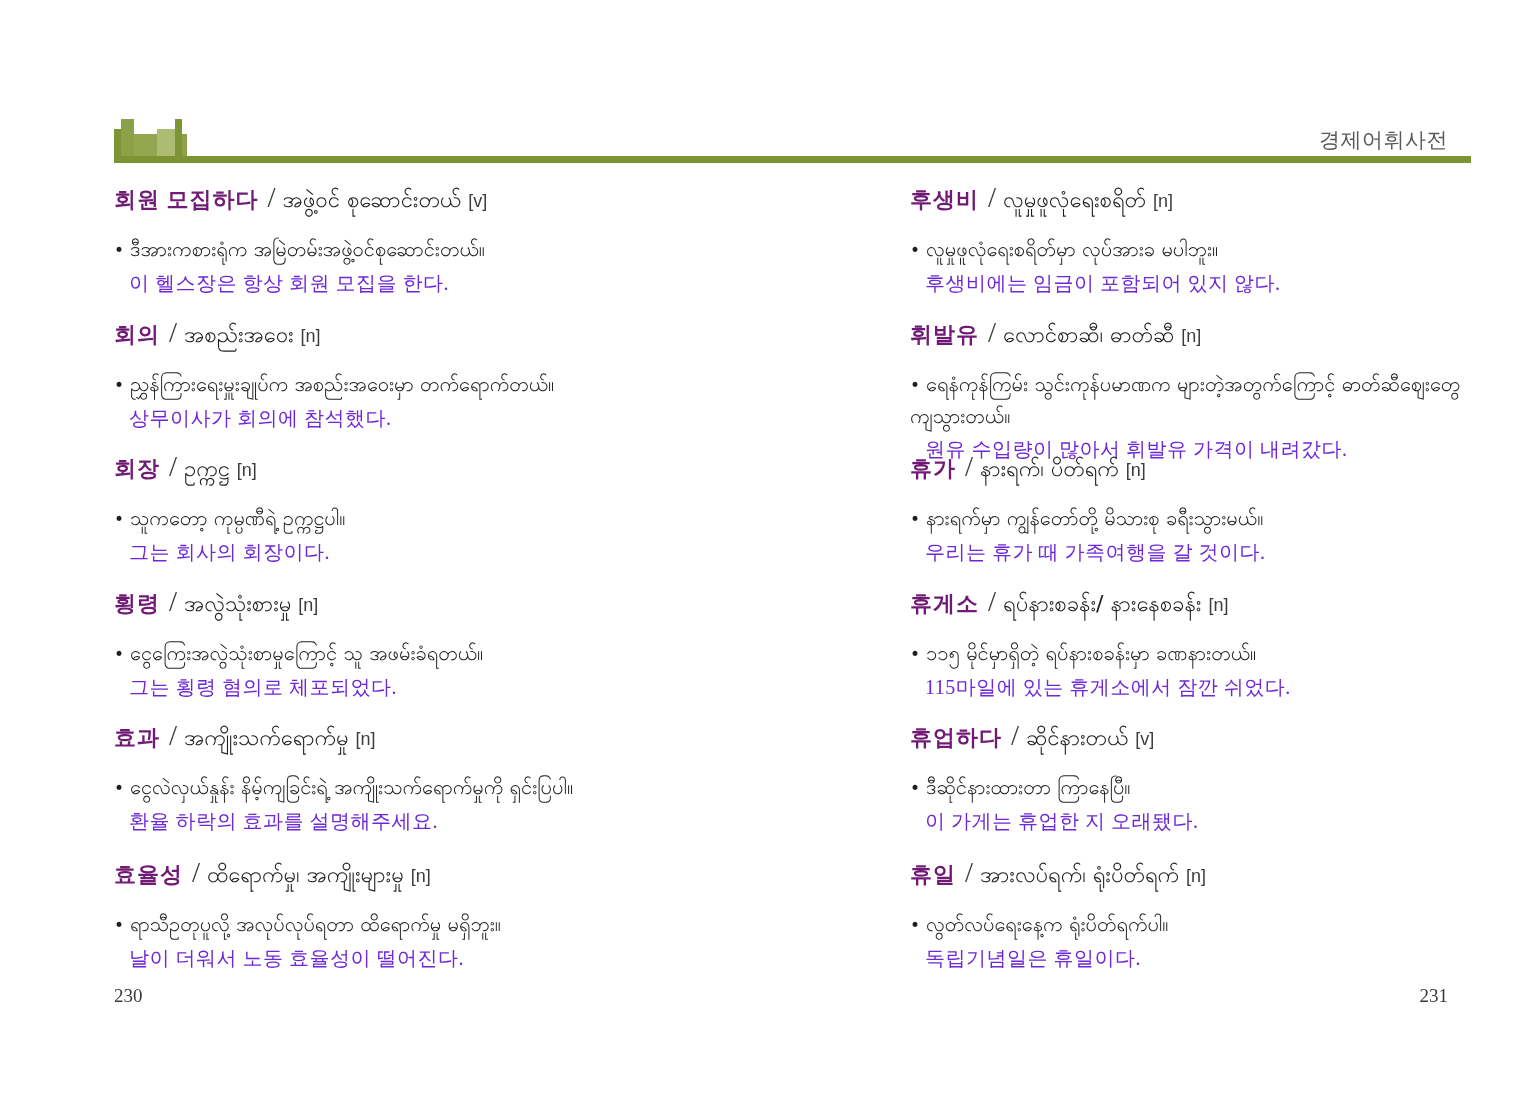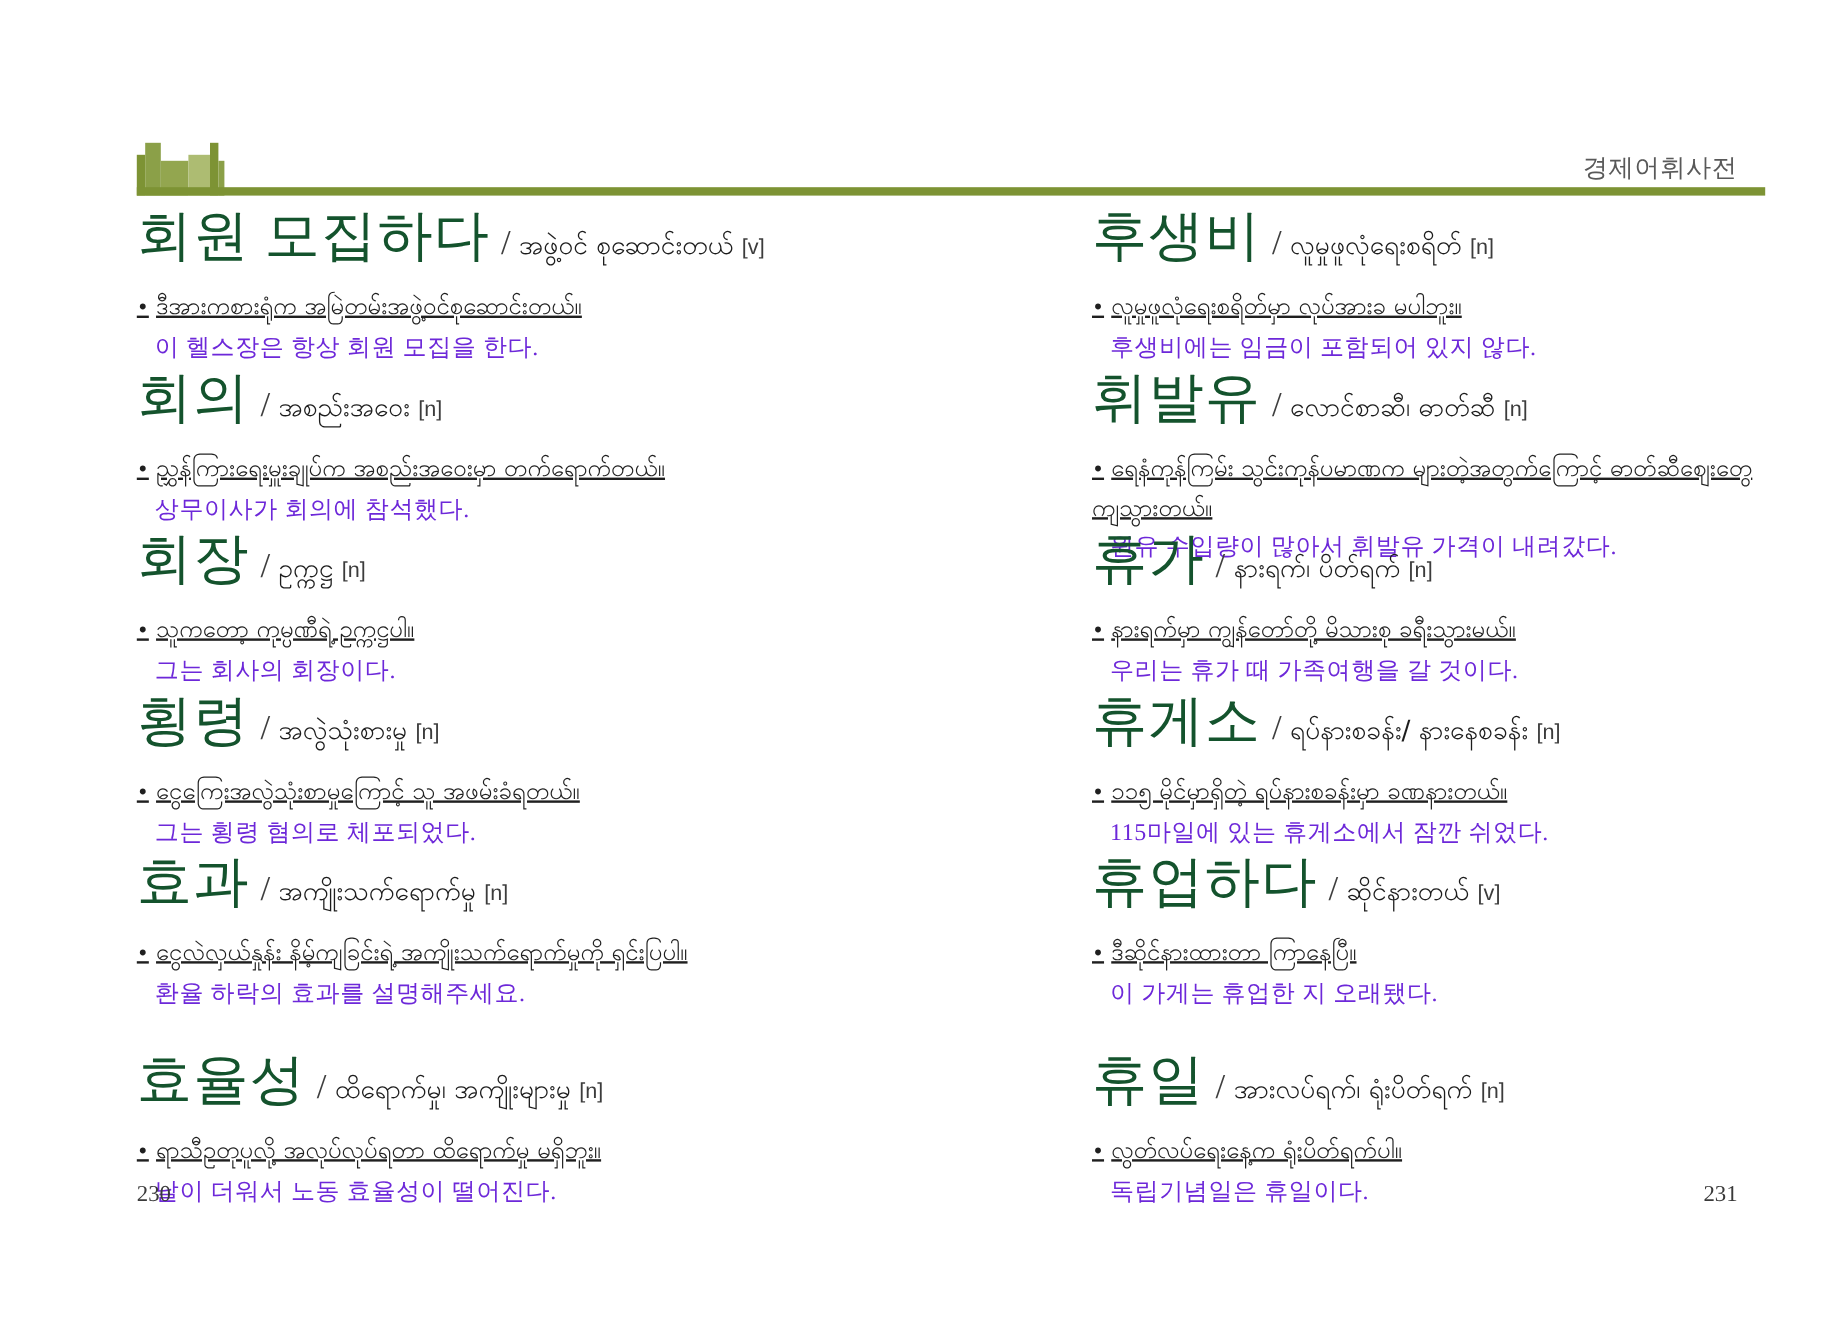--- a/index.html
+++ b/index.html
@@ -35,31 +35,31 @@
   .col { position: absolute; top: 174px; height: 810px; }
   .col-left  { left: 88px;  width: 706px; }
   .col-right { left: 884px; width: 566px; }
 
   .entry { position: absolute; left: 0; right: 0; }
   .entry:nth-of-type(1) { top: 0; }
   .entry:nth-of-type(2) { top: 135px; }
   .entry:nth-of-type(3) { top: 269px; }
   .entry:nth-of-type(4) { top: 404px; }
   .entry:nth-of-type(5) { top: 538px; }
-  .entry:nth-of-type(6) { top: 703px; }
+  .entry:nth-of-type(6) { top: 675px; }
 
   .headline { line-height: 46px; white-space: nowrap; }
-  .hw  { font-size: 46px; font-weight: 400; color: #14532d; letter-spacing: 1px; }
+  .hw  { font-size: 22px; font-weight: 700; color: #701a75; letter-spacing: 1px; }
   .sep { font-size: 29px; font-weight: 300; color: #3e3e3e; margin: 0 7px 0 9px; }
   .tr  { font-family: "DejaVu Sans", sans-serif; font-size: 22px; color: #1c1c1c; }
   .pos { font-family: "Liberation Sans", "DejaVu Sans", sans-serif;
          font-size: 18px; color: #3c3c3c; margin-left: 7px; }
 
   .ex { margin-top: 9px; line-height: 31px;
-        font-family: "DejaVu Sans", sans-serif; font-size: 20px; color: #1f1f1f; text-decoration: underline; }
+        font-family: "DejaVu Sans", sans-serif; font-size: 20px; color: #1f1f1f; }
   .bullet { font-size: 17px; margin-right: 6px; color: #1f1f1f; }
   .ex-ko { margin-top: 2px; padding-left: 15px; line-height: 30px;
            font-size: 20px; color: #6d28d9; letter-spacing: 0.5px; }
 
   
   .pagenum { position: absolute; top: 985px; font-size: 19px; color: #3a3a3a; }
   .pagenum.left  { left: 88px; }
   .pagenum.right { right: 88px; }
 </style>
 </head>

